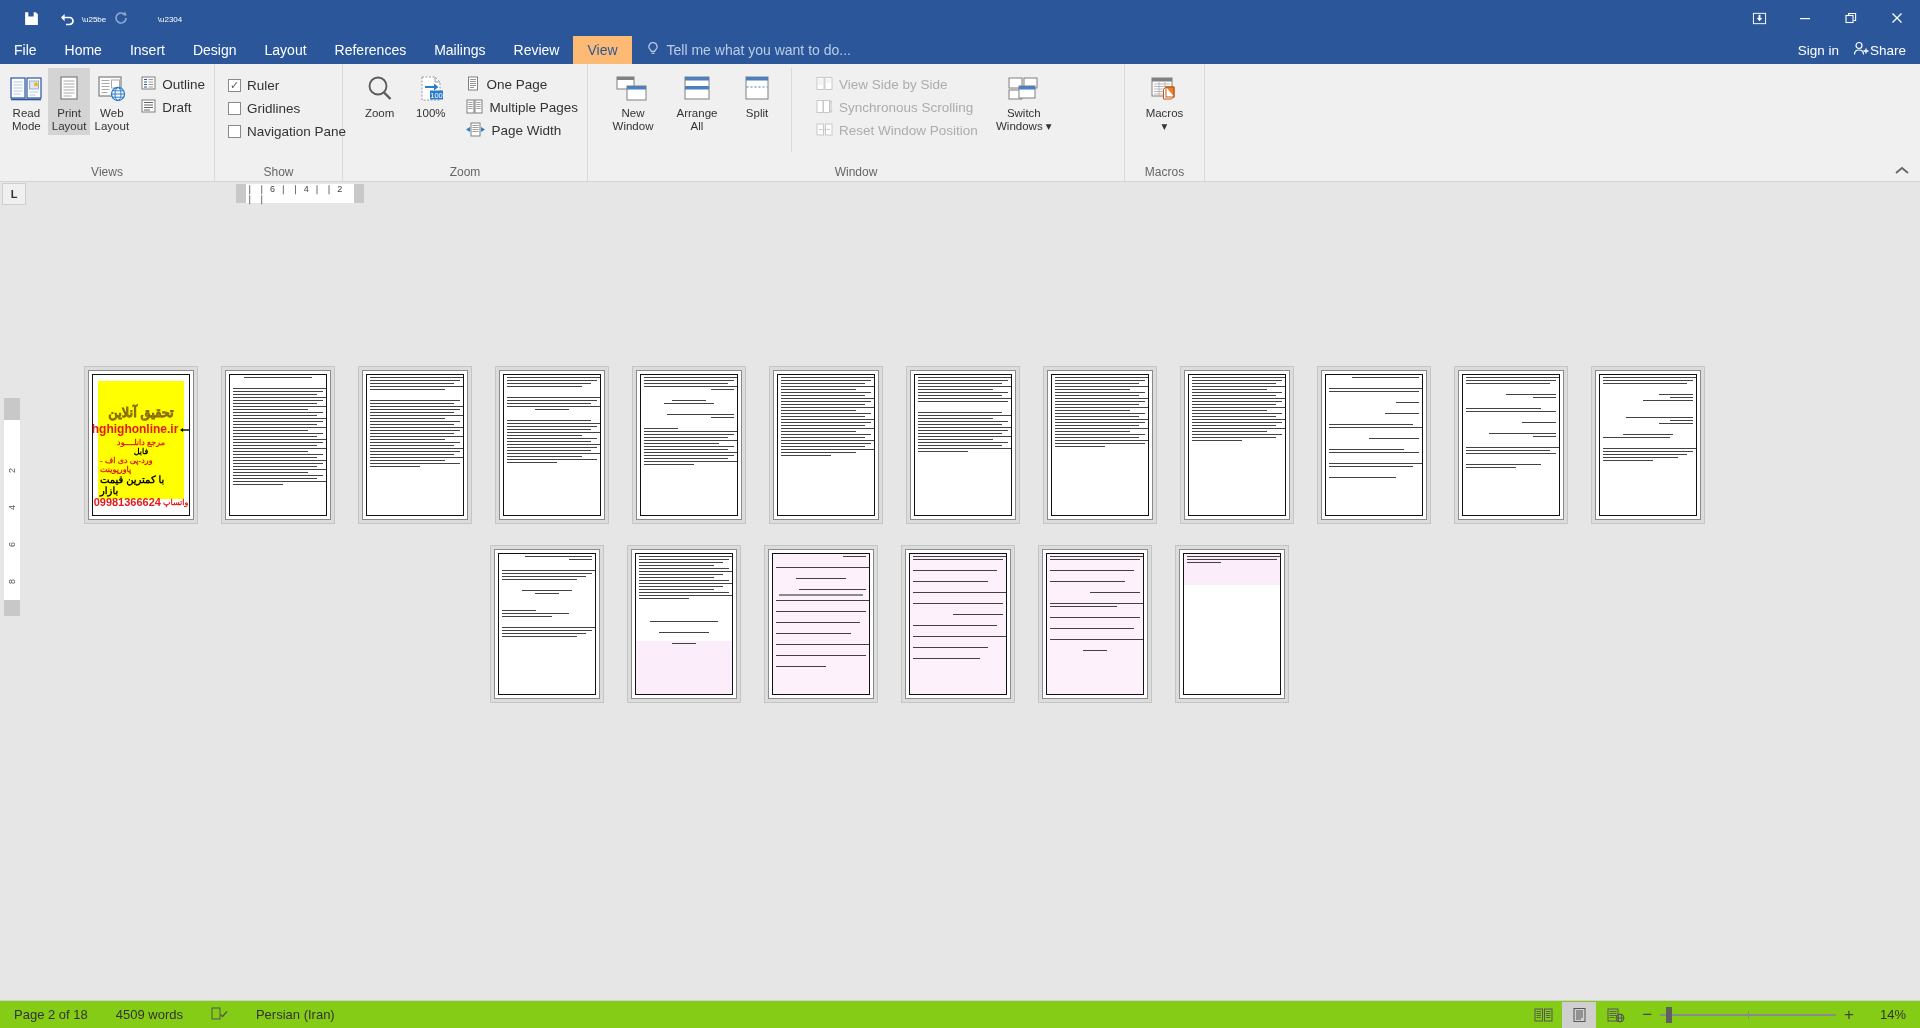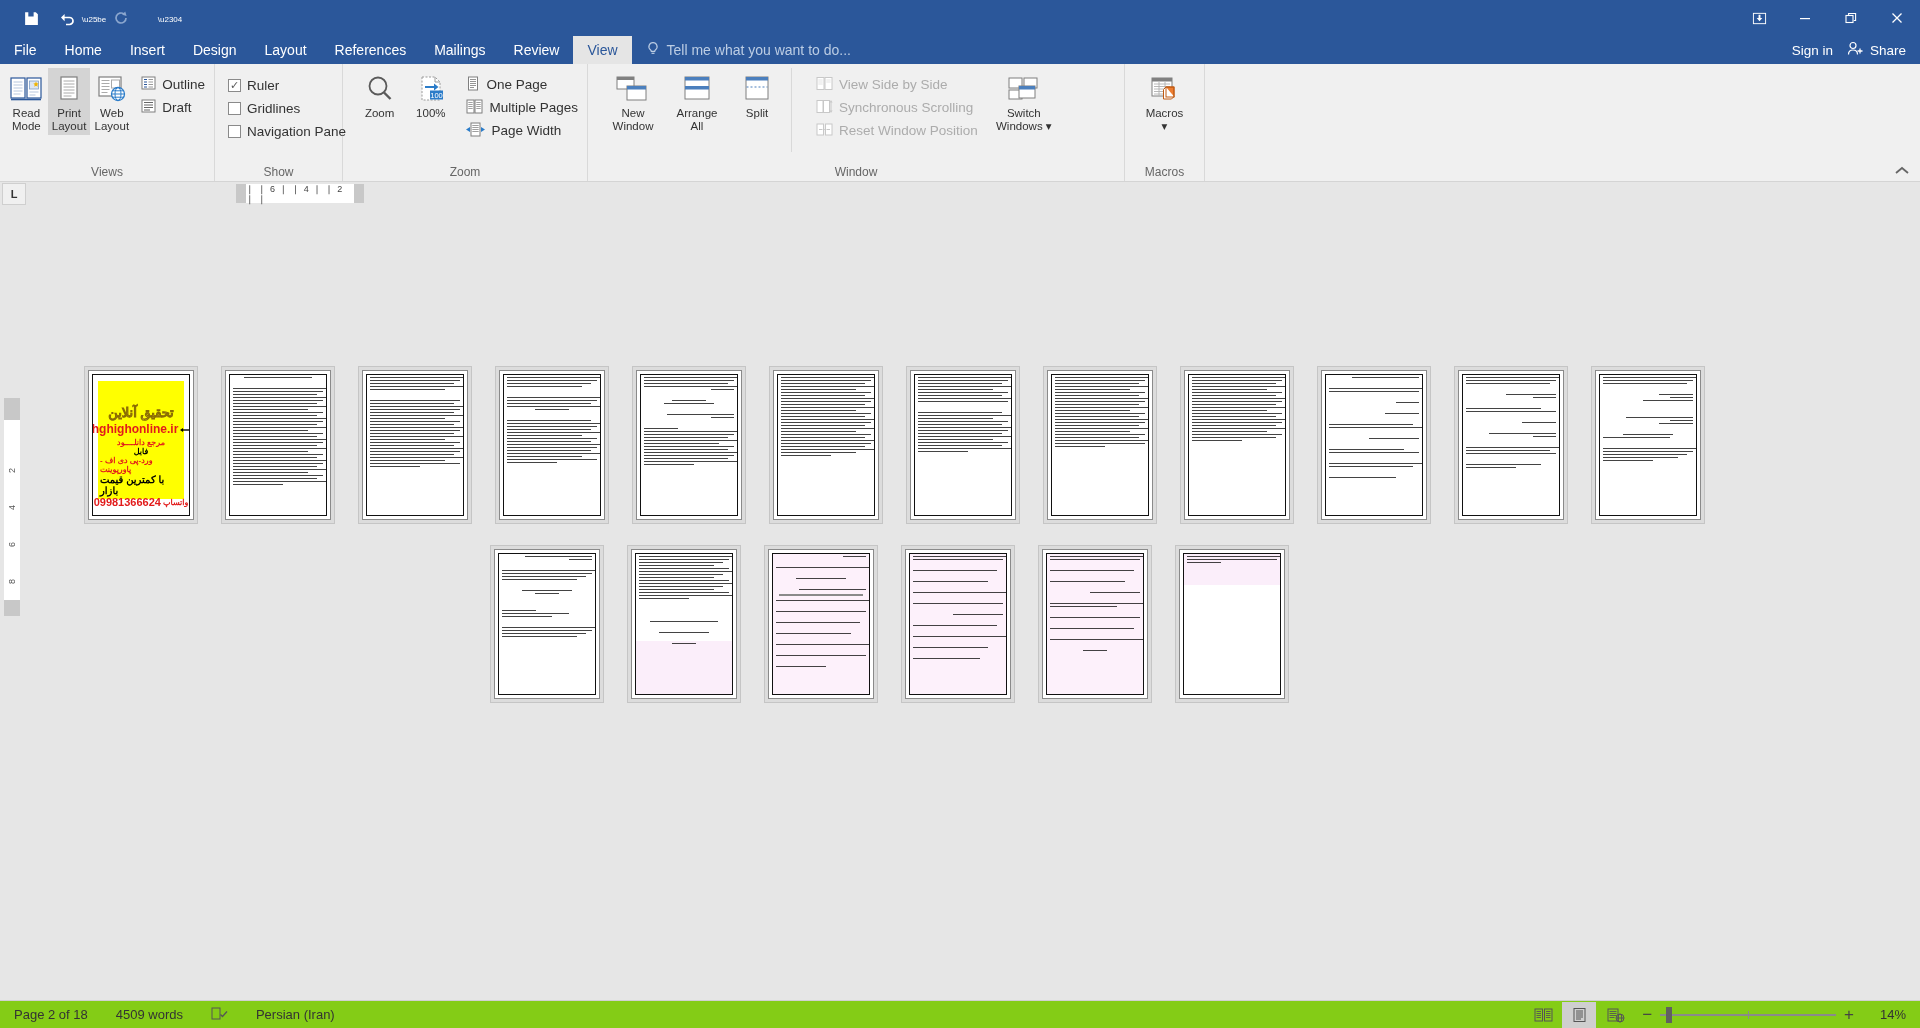--- a/index.html
+++ b/index.html
@@ -39,28 +39,28 @@
 
   
   .tabstrip {
     height: 28px; background: #2b579a;
     display: flex; align-items: stretch; position: relative;
   }
   .tab {
     padding: 0 14px; display: flex; align-items: center;
     color: #ffffff; font-size: 14px; height: 28px;
   }
-  .tab.active { background: #e5e5e5; color: #2b579a; }
+  .tab.active { background: #fdba74; color: #2b579a; }
   .tellme {
     display: flex; align-items: center; gap: 7px;
     padding-left: 14px; color: #bccde4; font-size: 14px;
   }
   .tab-right { margin-left: auto; display: flex; align-items: center; gap: 14px; padding-right: 14px; }
   .signin { color: #ffffff; font-size: 13.5px; }
-  .share { color: #ffffff; font-size: 13.5px; display:flex; align-items:center; gap:6px; }
+  .share { color: #ffffff; font-size: 13.5px; display:flex; align-items:center; }
 
   
   .ribbon {
     height: 118px; background: #f0f0f0;
     border-bottom: 1px solid #d4d4d4;
     display: flex; position: relative;
   }
   .rgroup {
     display: flex; flex-direction: column;
     border-right: 1px solid #d9d9d9;

